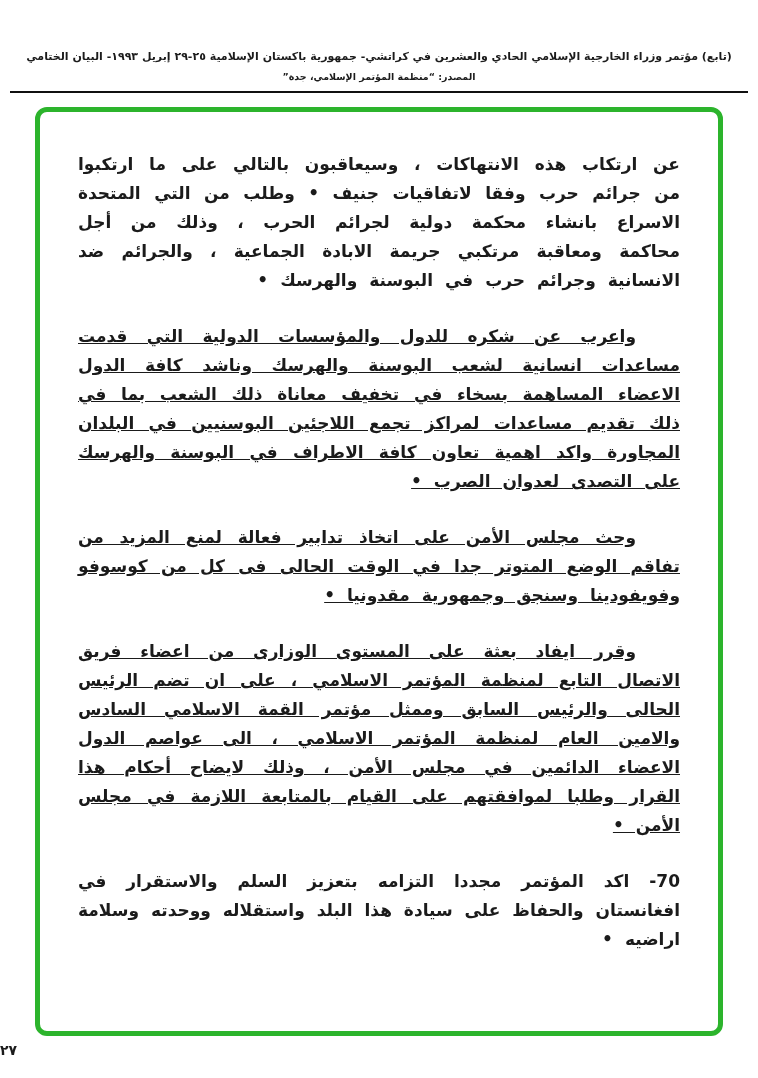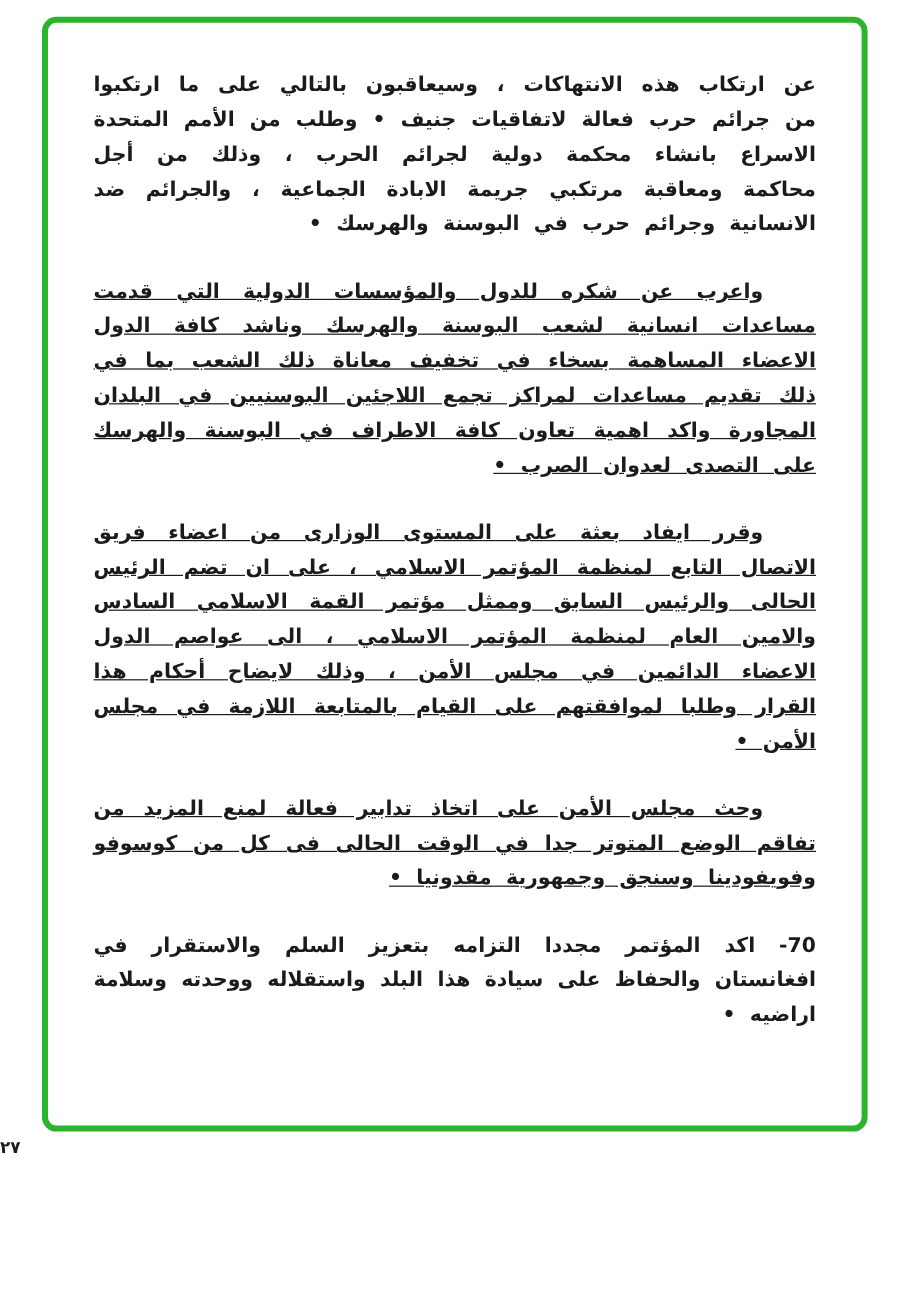--- a/index.html
+++ b/index.html
@@ -35,26 +35,31 @@
   .page-number{
     text-align:left;font-weight:bold;font-size:14px;margin-top:6px;
     direction:rtl;
   }
 </style>
 </head>
 <body>
 
 <div class="page">
 
+  <header class="doc-header">
+    <div class="header-title">(تابع) مؤتمر وزراء الخارجية الإسلامي الحادي والعشرين في كراتشي- جمهورية باكستان الإسلامية ٢٥-٢٩ إبريل ١٩٩٣- البيان الختامي</div>
+    <div class="header-source">المصدر: “منظمة المؤتمر الإسلامي، جدة”</div>
+    <div class="header-divider"></div>
+  </header>
 
   <div class="content-frame">
     <div class="document-body">
-      <p>عن ارتكاب هذه الانتهاكات ، وسيعاقبون بالتالي على ما ارتكبوا من جرائم حرب فعالة لاتفاقيات جنيف • وطلب من الأمم المتحدة الاسراع بانشاء محكمة دولية لجرائم الحرب ، وذلك من أجل محاكمة ومعاقبة مرتكبي جريمة الابادة الجماعية ، والجرائم ضد الانسانية وجرائم حرب في البوسنة والهرسك •</p>
+      <p>عن ارتكاب هذه الانتهاكات ، وسيعاقبون بالتالي على ما ارتكبوا من جرائم حرب وفقا لاتفاقيات جنيف • وطلب من التي المتحدة الاسراع بانشاء محكمة دولية لجرائم الحرب ، وذلك من أجل محاكمة ومعاقبة مرتكبي جريمة الابادة الجماعية ، والجرائم ضد الانسانية وجرائم حرب في البوسنة والهرسك •</p>
       <p class="indent">واعرب عن شكره للدول والمؤسسات الدولية التي قدمت مساعدات انسانية لشعب البوسنة والهرسك وناشد كافة الدول الاعضاء المساهمة بسخاء في تخفيف معاناة ذلك الشعب بما في ذلك تقديم مساعدات لمراكز تجمع اللاجئين البوسنيين في البلدان المجاورة واكد اهمية تعاون كافة الاطراف في البوسنة والهرسك على التصدى لعدوان الصرب •</p>
+      <p class="indent">وحث مجلس الأمن على اتخاذ تدابير فعالة لمنع المزيد من تفاقم الوضع المتوتر جدا في الوقت الحالى فى كل من كوسوفو وفويفودينا وسنجق وجمهورية مقدونيا •</p>
       <p class="indent">وقرر ايفاد بعثة على المستوى الوزارى من اعضاء فريق الاتصال التابع لمنظمة المؤتمر الاسلامي ، على ان تضم الرئيس الحالى والرئيس السابق وممثل مؤتمر القمة الاسلامي السادس والامين العام لمنظمة المؤتمر الاسلامي ، الى عواصم الدول الاعضاء الدائمين في مجلس الأمن ، وذلك لايضاح أحكام هذا القرار وطلبا لموافقتهم على القيام بالمتابعة اللازمة في مجلس الأمن •</p>
-      <p class="indent">وحث مجلس الأمن على اتخاذ تدابير فعالة لمنع المزيد من تفاقم الوضع المتوتر جدا في الوقت الحالى فى كل من كوسوفو وفويفودينا وسنجق وجمهورية مقدونيا •</p>
       <p>70- اكد المؤتمر مجددا التزامه بتعزيز السلم والاستقرار في افغانستان والحفاظ على سيادة هذا البلد واستقلاله ووحدته وسلامة اراضيه •</p>
     </div>
   </div>
 
   <div class="page-number">٢٧</div>
 
 </div>
 
 </body></html>

